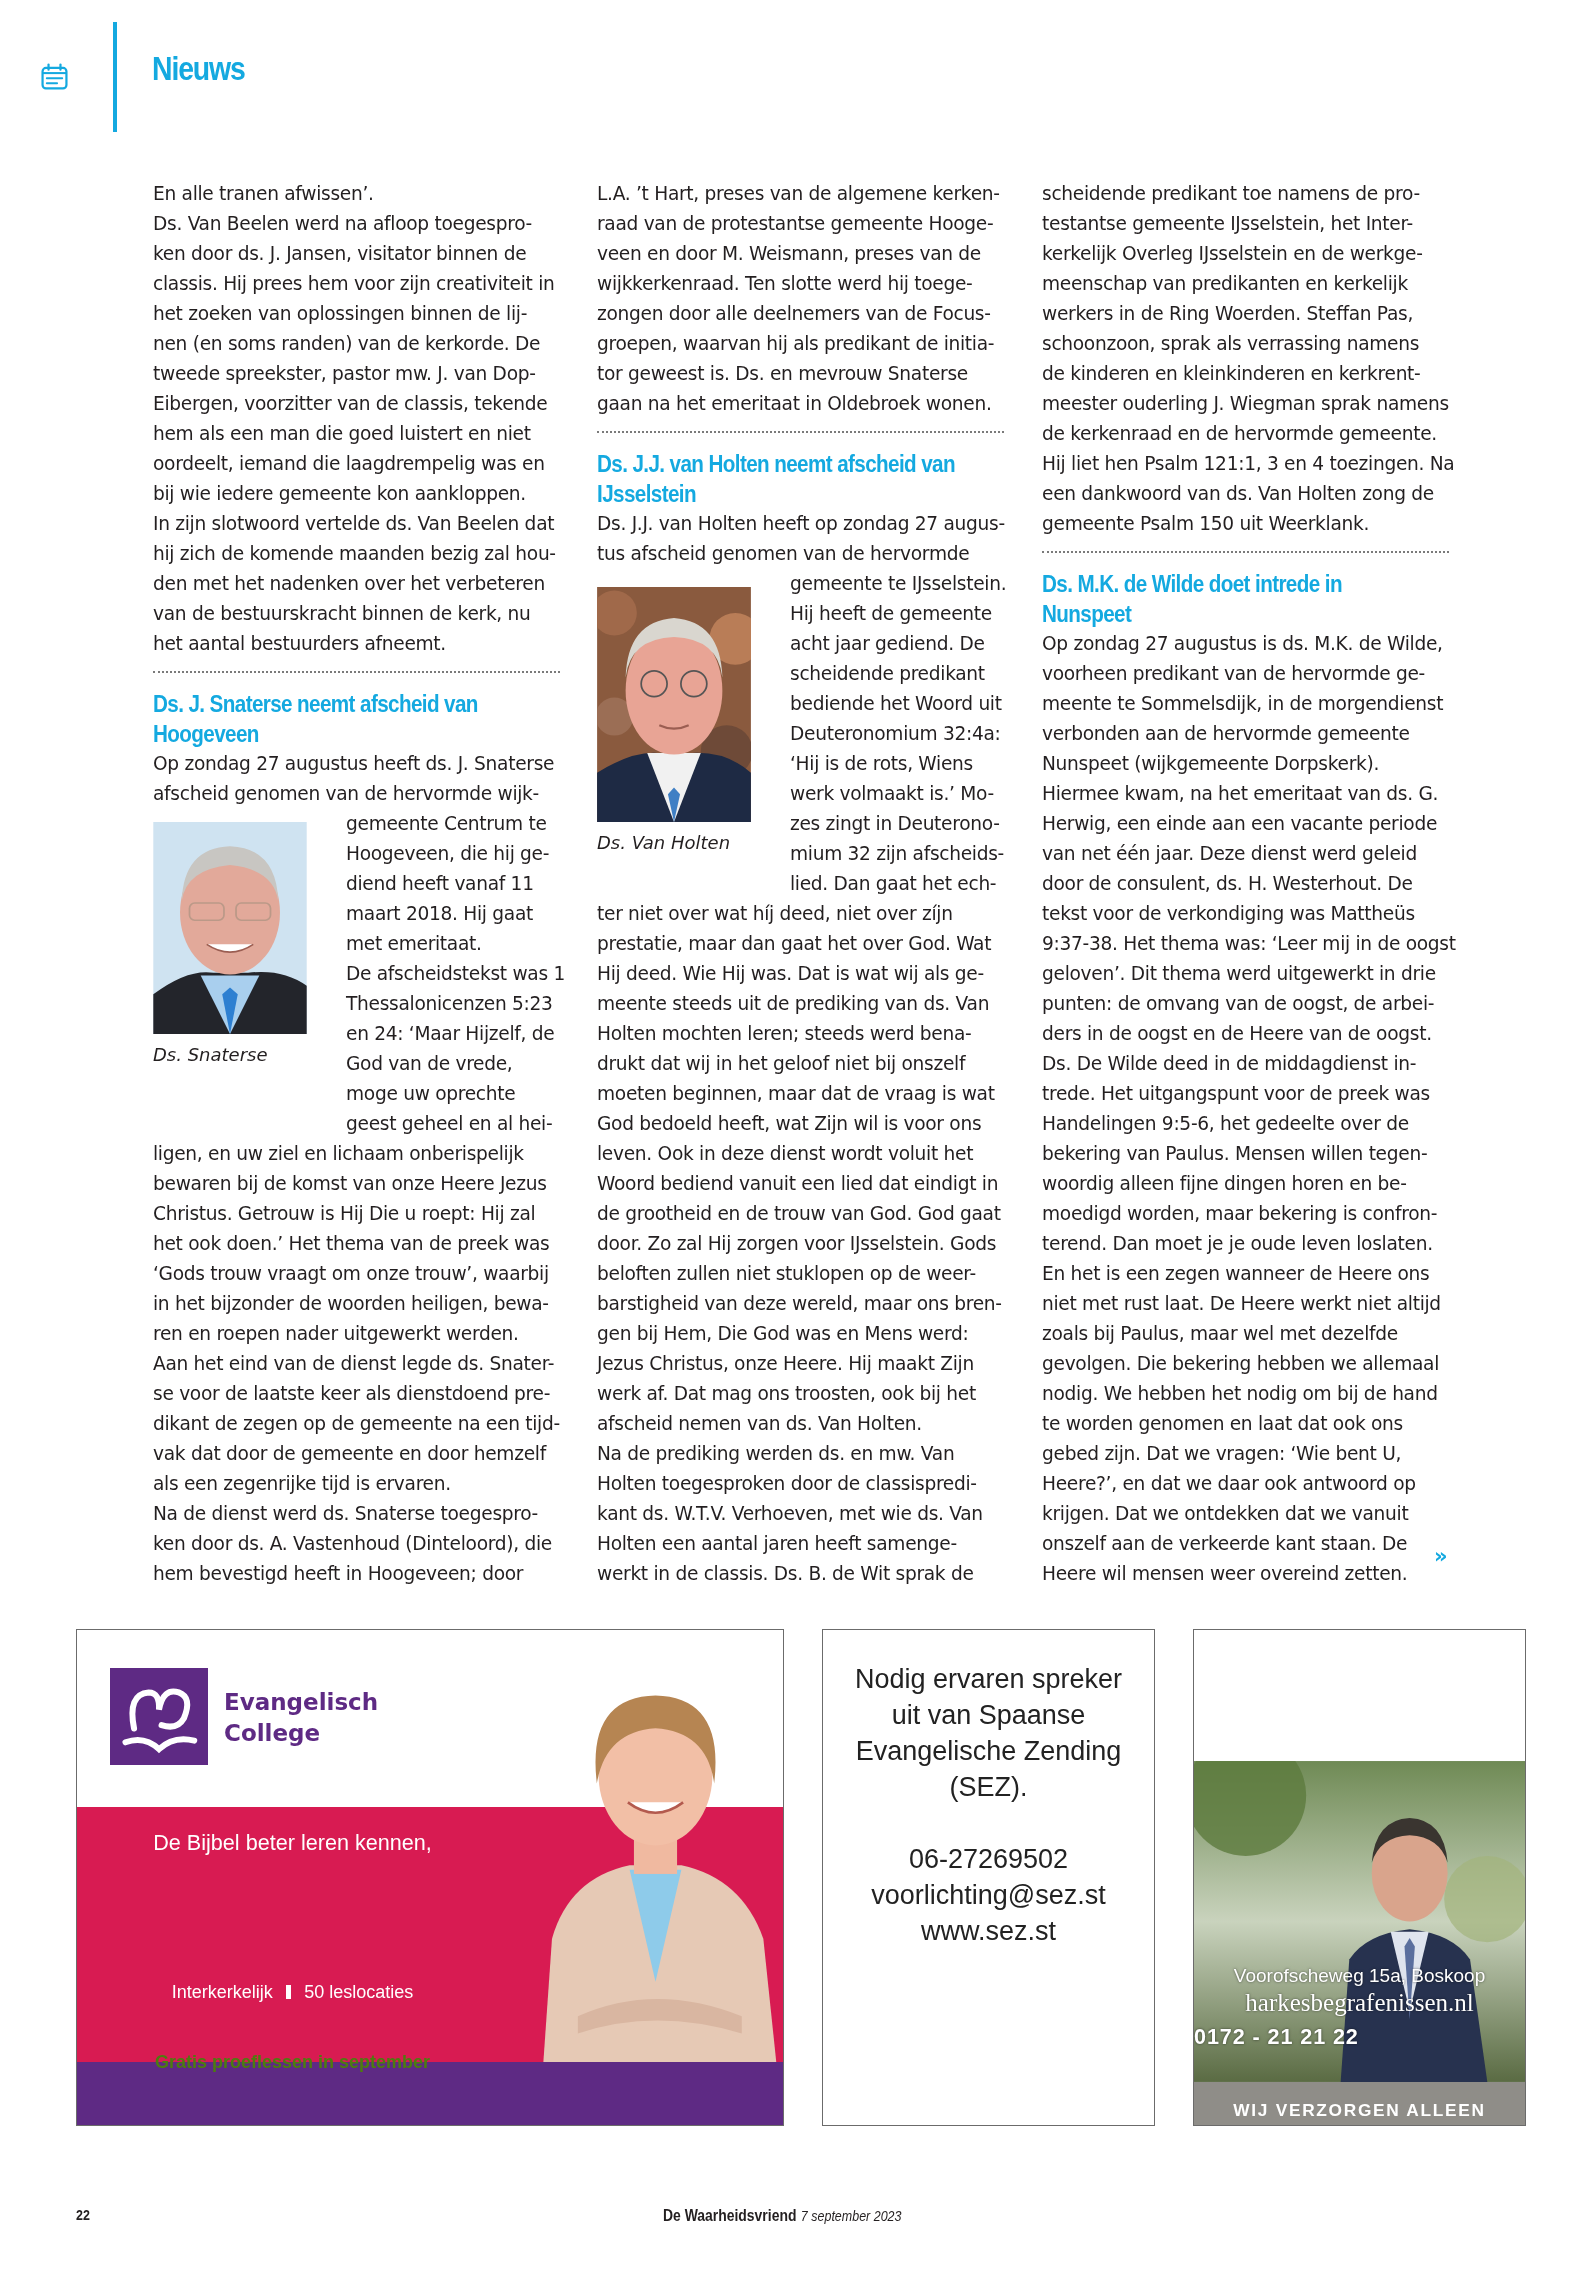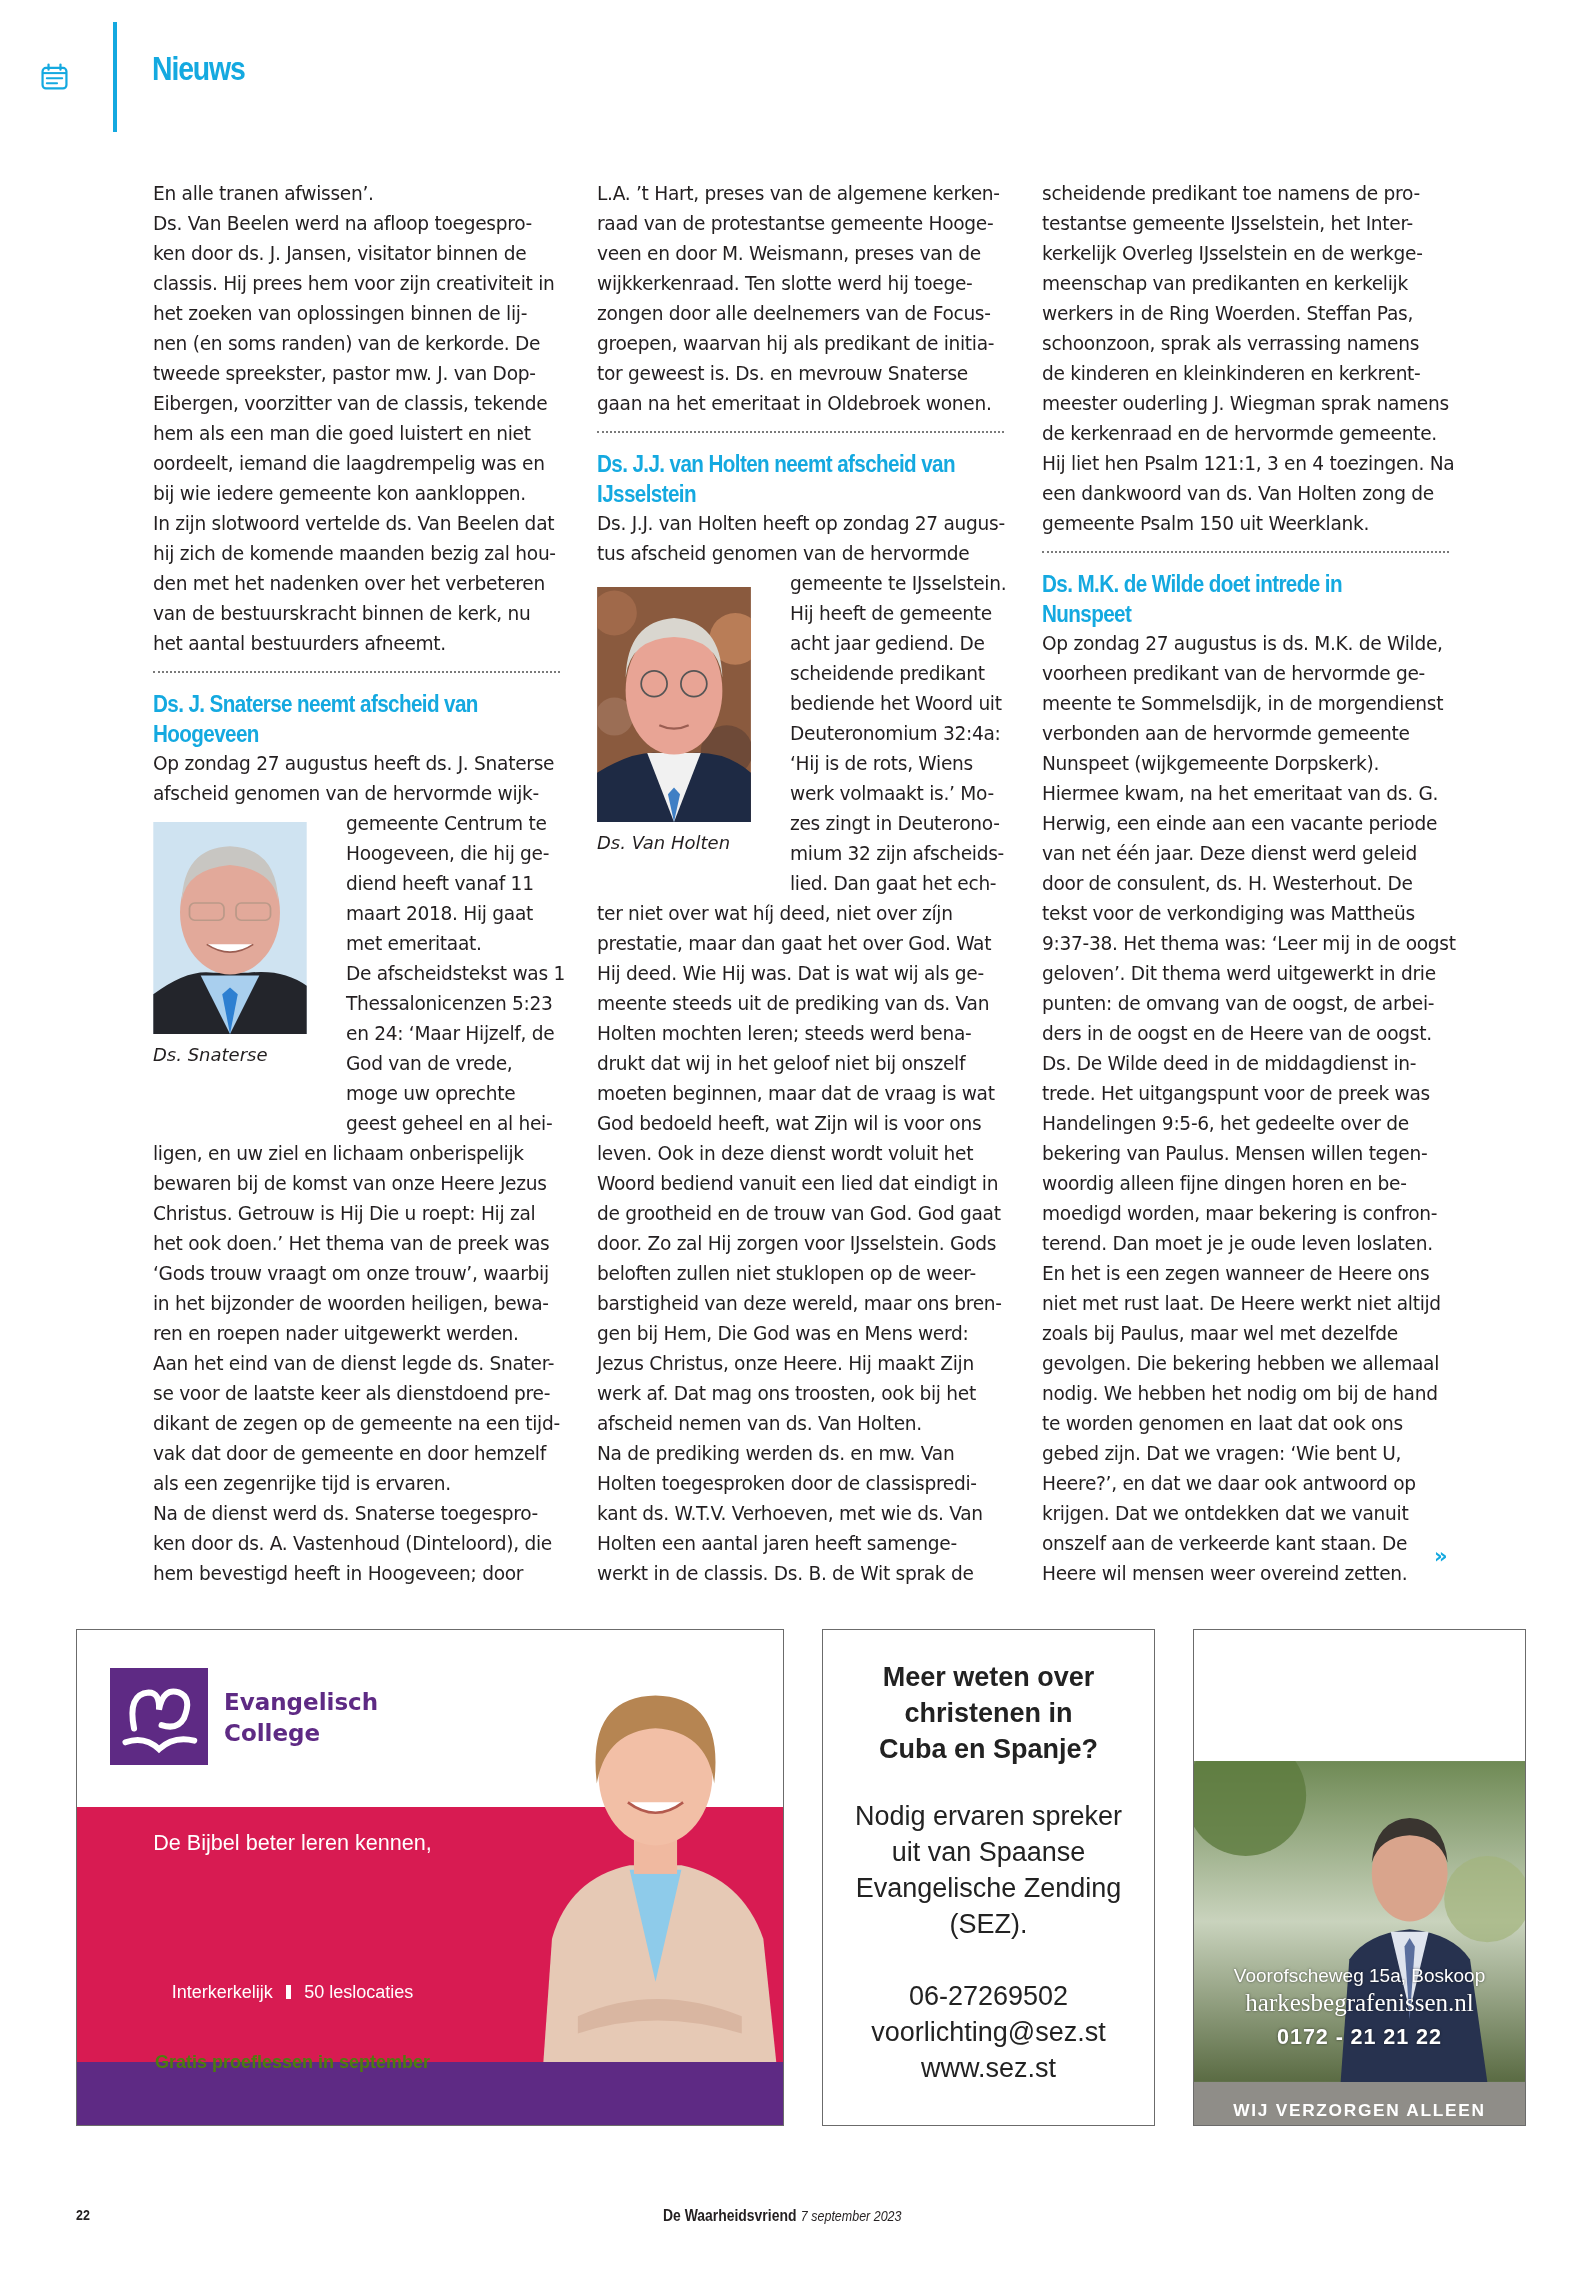--- a/index.html
+++ b/index.html
@@ -48,21 +48,21 @@
   .sez-h { margin-top: 29px; font-weight: 700; font-size: 27px; line-height: 36px; color: #222; }
   .sez-b { margin-top: 31px; font-size: 27px; line-height: 36px; color: #222; }
   .sez-c { margin-top: 36px; font-size: 27px; line-height: 36px; color: #222; }
 
   .har-logo { position: absolute; left: 0; top: 0; width: 100%; height: 131px; }
   .har-title { position: absolute; left: 95px; top: 19px; font-family: "Liberation Serif", serif; font-size: 40px; color: #3a3a3a; letter-spacing: 0.9px; }
   .har-sub { position: absolute; left: 129px; top: 67px; font-family: "Liberation Serif", serif; font-style: italic; font-size: 28.5px; color: #8a8a8a; }
   .har-photo { position: absolute; left: 0; top: 131px; width: 100%; height: 321px; overflow: hidden; }
   .har-addr { position: absolute; left: 0; width: 100%; text-align: center; top: 335px; color: #fff; font-size: 19px; font-family: "Liberation Sans", sans-serif; text-shadow: 0 0 2.6px rgba(0,0,0,0.6); }
   .har-web { position: absolute; left: 0; width: 100%; text-align: center; top: 359px; color: #fff; font-size: 25px; font-family: "Liberation Serif", serif; text-shadow: 0 0 2.6px rgba(0,0,0,0.6); }
-  .har-tel { position: absolute; left: 0; width: 100%; text-align: center; top: 394px; color: #fff; font-size: 21.6px; font-weight: 700; font-family: "Liberation Sans", sans-serif; text-shadow: 0 0 2.6px rgba(0,0,0,0.6); letter-spacing: 0.9px; }
+  .har-tel { position: absolute; left: 0; width: 100%; text-align: left; top: 394px; color: #fff; font-size: 21.6px; font-weight: 700; font-family: "Liberation Sans", sans-serif; text-shadow: 0 0 2.6px rgba(0,0,0,0.6); letter-spacing: 0.9px; }
   .har-band { position: absolute; left: 0; top: 452px; width: 100%; height: 45px; background: #8f8d88; color: #fff; text-align: center;
     font-size: 17.3px; line-height: 21.6px; font-weight: 700; letter-spacing: 1.7px; font-family: "Liberation Sans", sans-serif; padding-top: 18px; box-sizing: border-box; }
 
   .more { position: absolute; left: 1434px; top: 1544px; color: #14a9e0; font-size: 21px; font-weight: 700; }
 
   .ftr-page { left: 76px; top: 2207px; font-family: "Liberation Sans", sans-serif; font-weight: 700; font-size: 14.7px; transform: scaleX(0.85); transform-origin: left top; }
   .ftr-pub { left: 663px; top: 2206px; font-family: "Liberation Sans", sans-serif; font-size: 15.5px; transform: scaleX(0.85); transform-origin: left top; white-space: nowrap; }
   .ftr-pub b { font-weight: 700; font-size: 16.4px; }
   .ftr-pub i { font-style: italic; font-size: 14.7px; margin-left: 5.2px; }
 </style>
@@ -292,25 +292,20 @@
   </div>
   <div class="ec-sub">
     <span>Interkerkelijk</span>
     <span style="display:inline-block;width:4.3px;height:14px;background:#fff;margin:0 8.6px;vertical-align:-0.9px;"></span>
     <span>50 leslocaties</span>
   </div>
   <div class="ec-sub2">Gratis proeflessen in september</div>
 </div>
 
 <div class="ad ad-sez">
-  <div class="sez-h">
-    <div>Meer weten over</div>
-    <div>christenen in</div>
-    <div>Cuba en Spanje?</div>
-  </div>
   <div class="sez-b">
     <div>Nodig ervaren spreker</div>
     <div>uit van Spaanse</div>
     <div>Evangelische Zending</div>
     <div>(SEZ).</div>
   </div>
   <div class="sez-c">
     <div>06-27269502</div>
     <div>voorlichting@sez.st</div>
     <div>www.sez.st</div>

